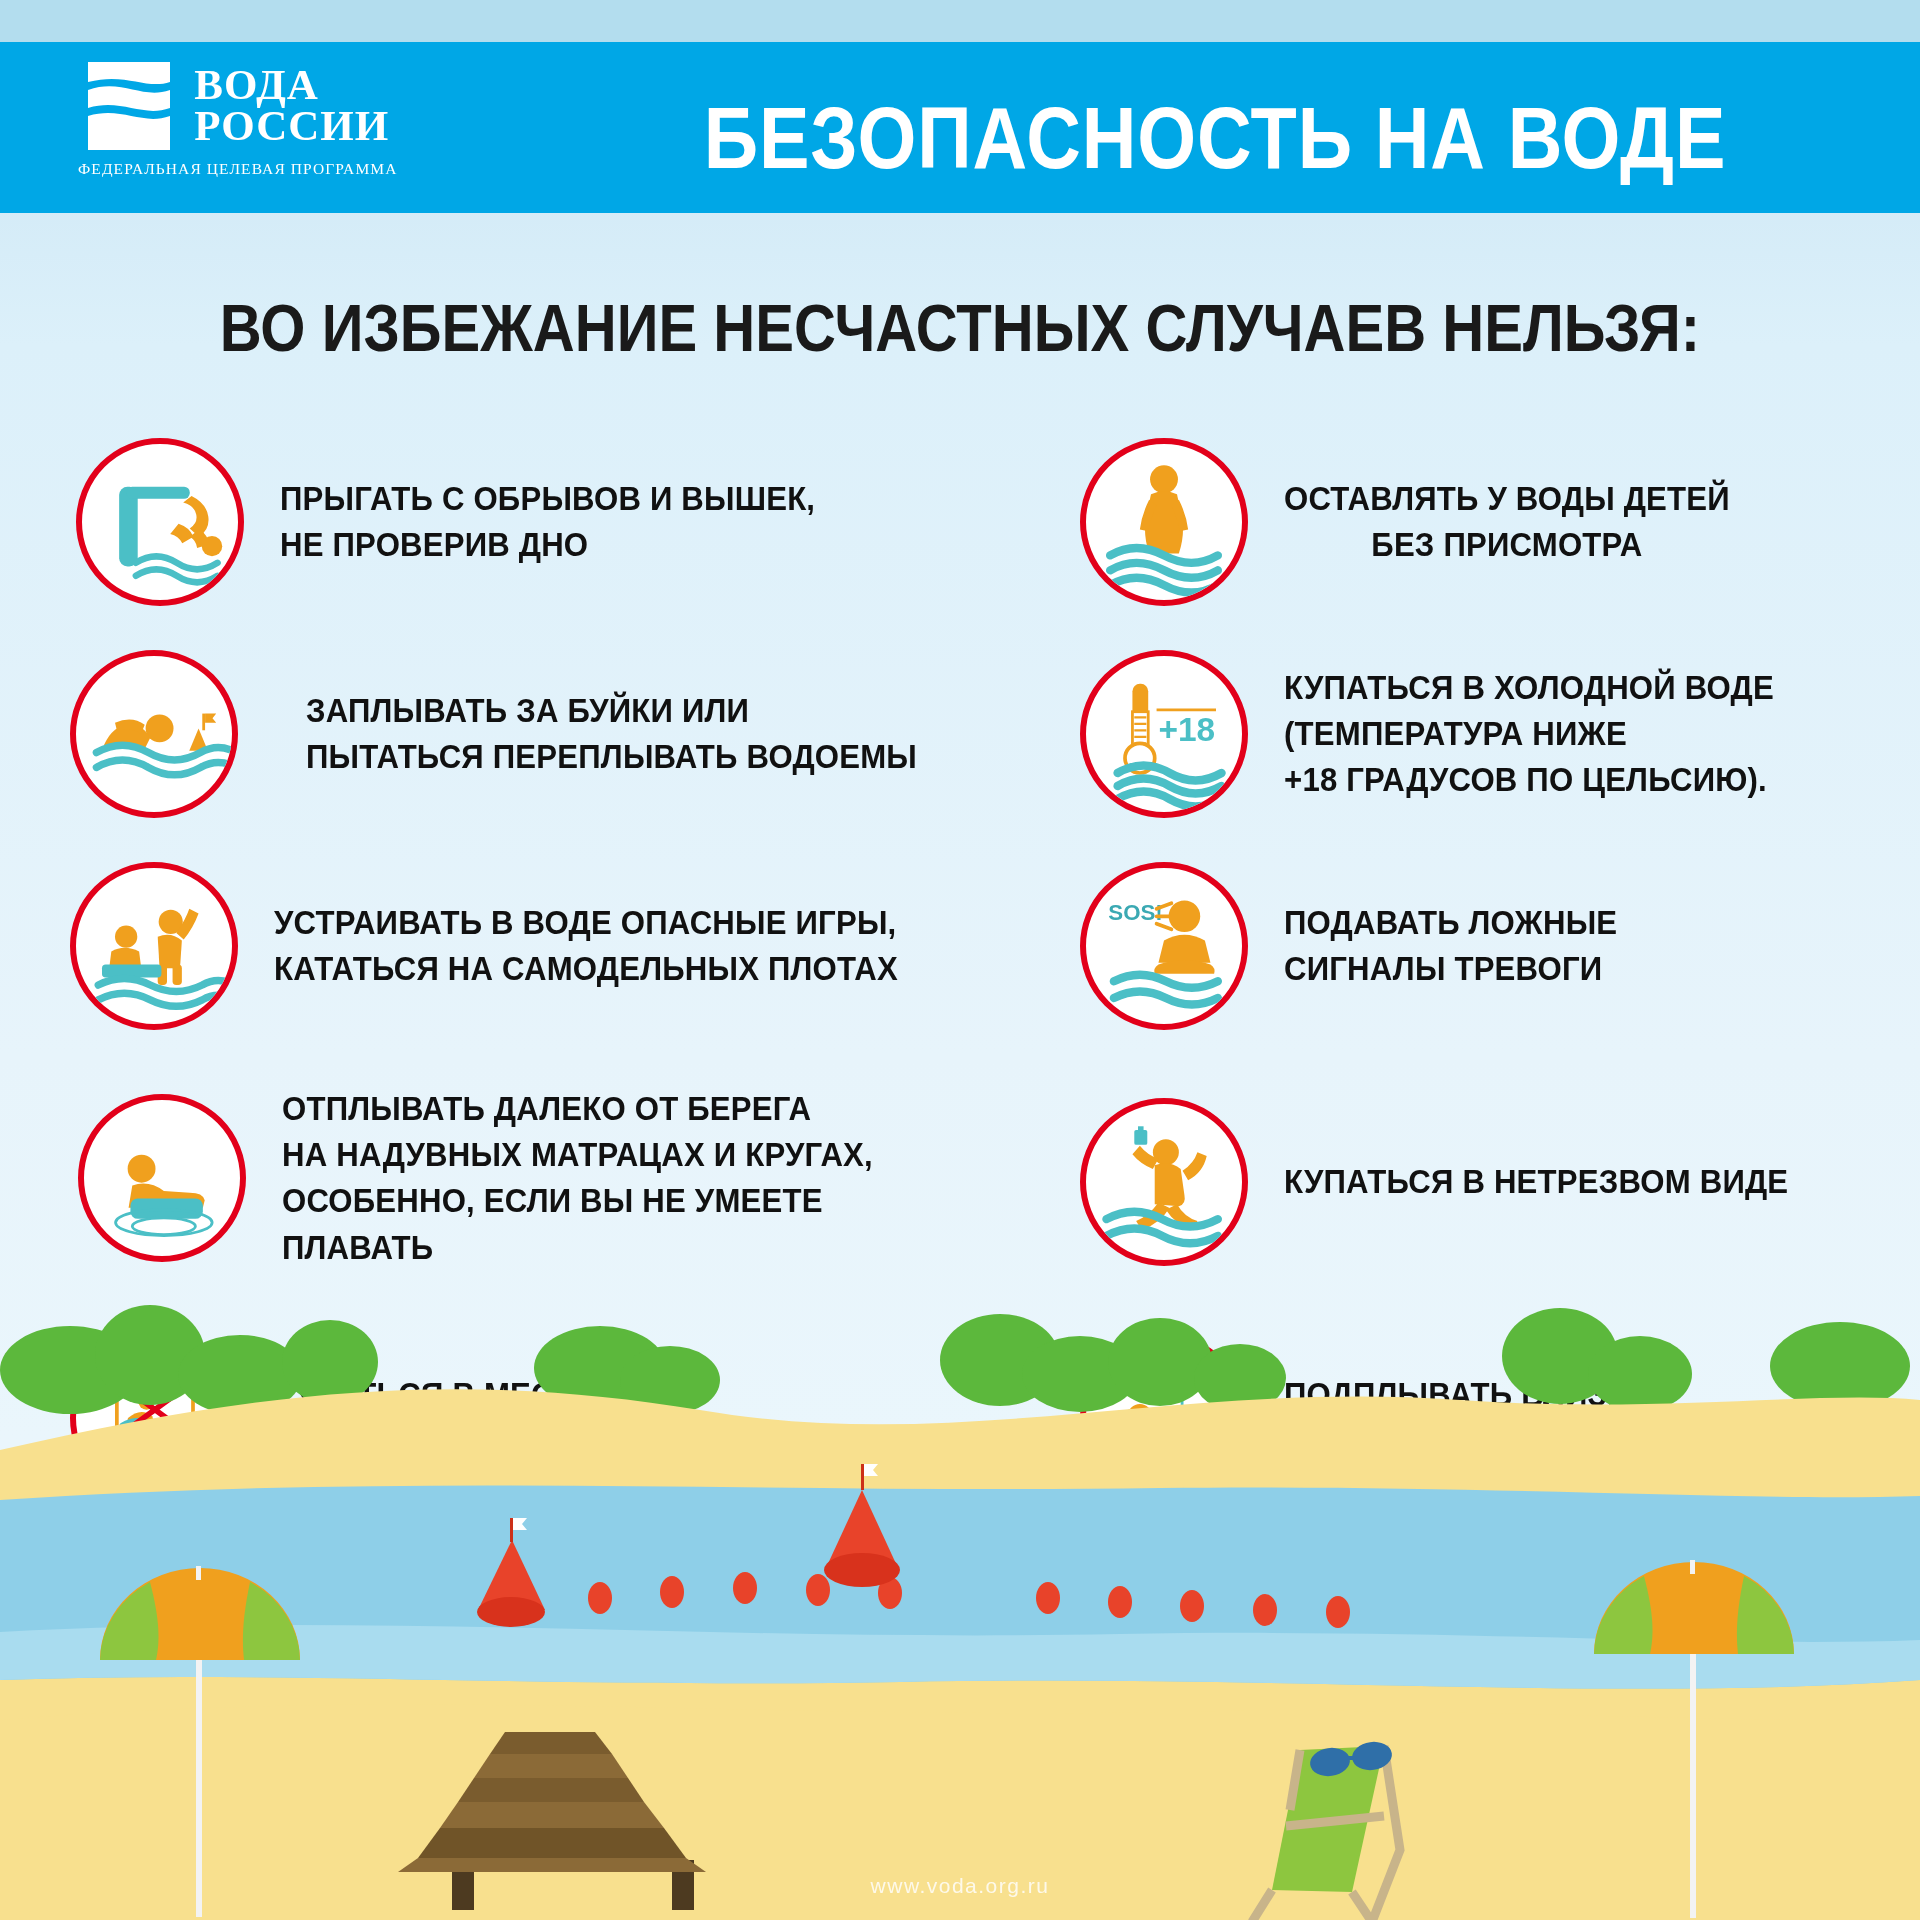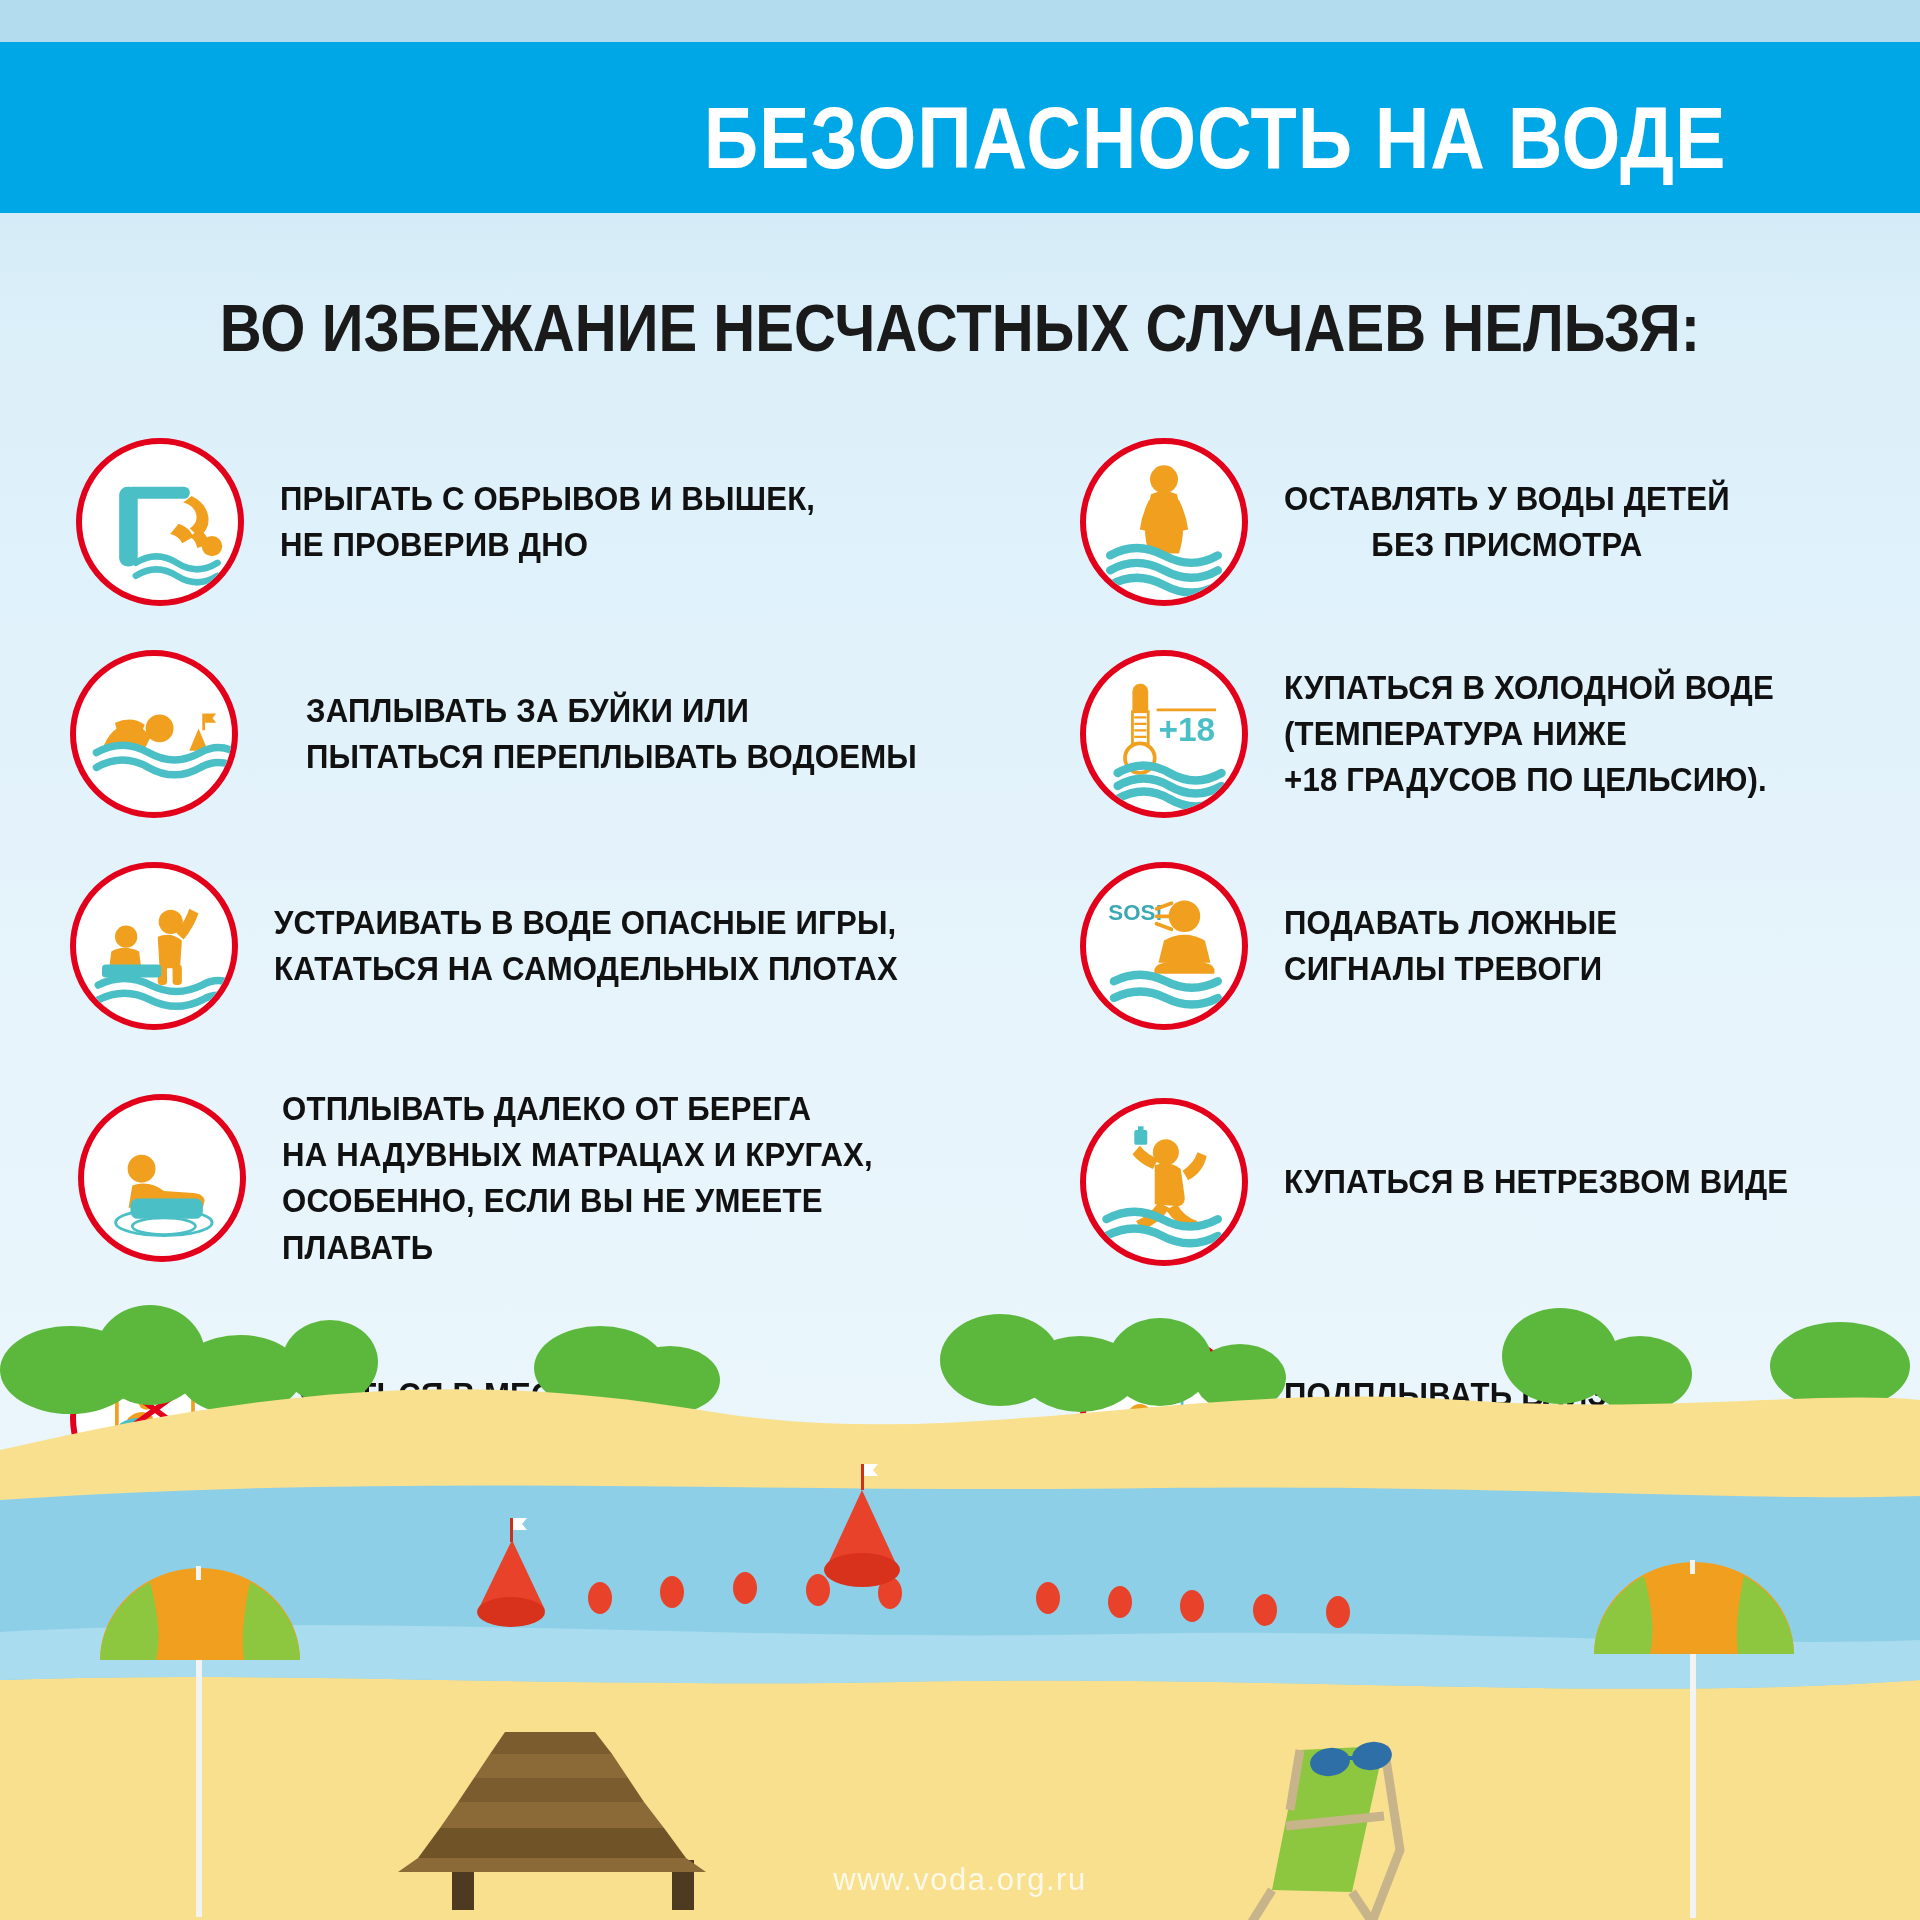--- a/index.html
+++ b/index.html
@@ -102,32 +102,47 @@
     white-space: pre-line;
   }
 
   
   .scene { position: absolute; left: 0; top: 1250px; width: 1920px; height: 670px; }
   .footer-url {
     position: absolute; left: 0; bottom: 22px; width: 1920px;
     text-align: center;
     color: #ffffff;
     opacity: 0.82;
-    font-size: 31px;
+    font-size: 21px;
     letter-spacing: 1.5px;
   }
 </style>
 </head>
 <body>
 
 <div id="poster">
 
   <div class="topstrip"></div>
 
   <div class="header">
+    <div class="logo-wrap">
+      <div class="logo-row">
+        <svg class="logo-mark" viewBox="0 0 86 92">
+          <path fill="#ffffff" d="M2 2 H84 V22 C60 30 40 12 2 22 Z"></path>
+          <path fill="#ffffff" d="M2 30 C36 18 56 40 84 30 V48 C56 58 36 38 2 48 Z"></path>
+          <path fill="#ffffff" d="M2 56 C36 46 56 66 84 56 V74 C56 84 36 64 2 74 Z"></path>
+          <path fill="#ffffff" d="M2 72 C36 64 56 82 84 72 V90 H2 Z"></path>
+        </svg>
+        <div>
+          <div class="logo-words">ВОДА</div>
+          <div class="logo-words">РОССИИ</div>
+        </div>
+      </div>
+      <div class="logo-sub">ФЕДЕРАЛЬНАЯ ЦЕЛЕВАЯ ПРОГРАММА</div>
+    </div>
     <div class="header-title">БЕЗОПАСНОСТЬ НА ВОДЕ</div>
   </div>
 
   <div class="main-heading">ВО ИЗБЕЖАНИЕ НЕСЧАСТНЫХ СЛУЧАЕВ НЕЛЬЗЯ:</div>
 
   <div class="col col-left">
 
     <div class="rule" style="top:0px;left:6px;">
       <div class="badge">
         <svg viewBox="0 0 168 168">

